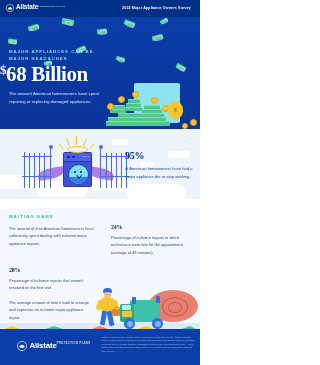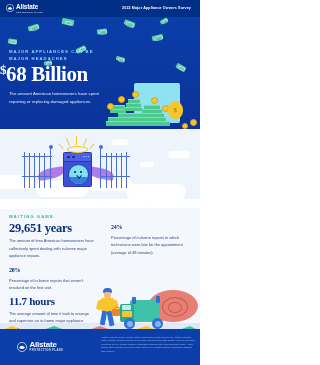--- a/index.html
+++ b/index.html
@@ -33,21 +33,21 @@
     display: flex;
     align-items: center;
     gap: 2px;
   }
   .logo-mark {
     width: 8px; height: 8px;
     flex: 0 0 auto;
   }
   .logo-txt {
     display: flex;
-    flex-direction: column;
+    flex-direction: row;
     line-height: 1;
   }
   .logo-name {
     font-size: 6.4px;
     font-weight: bold;
     color: #ffffff;
     letter-spacing: -0.1px;
   }
   .logo-sub {
     font-size: 2.1px;
@@ -492,48 +492,50 @@
         </div>
     </div>
     <div class="porthole">
       <div class="water"></div>
       <div class="p-eye" style="left:5px;"></div>
       <div class="p-eye" style="left:11px;"></div>
       <div style="position:absolute;left:7.5px;top:9px;width:2.6px;height:2.6px;border-left:0.8px solid #1c2470;border-bottom:0.8px solid #1c2470;transform:rotate(-45deg);"></div>
     </div>
   </div>
 
+  <div class="stat-95">
+    <div class="n"><span>95</span><span>%</span></div>
+    <div class="d">of American homeowners have had a major appliance die or stop working.</div>
+  </div>
 
   <div class="wait">
     <div class="cloud" style="left:-10px; top:-4px;  width:50px; height:14px;"></div>
     <div class="cloud" style="left:34px;  top:-7px;  width:70px; height:16px;"></div>
     <div class="cloud" style="left:96px;  top:-5px;  width:58px; height:14px;"></div>
     <div class="cloud" style="left:146px; top:-8px;  width:62px; height:17px;"></div>
     <div style="position:absolute;left:0;top:124px;width:200px;height:6px;background:#dfe9f8;"></div>
   </div>
 
   <div class="kicker">WAITING GAME</div>
 
   <div class="stat" id="s-years">
-    <div class="n">29,651 years</div>
     <div class="d">The amount of time American homeowners have collectively spent dealing with in-home major appliance repairs.</div>
   </div>
 
   <div class="stat" id="s-24">
     <div class="n"><span>24</span><span>%</span></div>
     <div class="d">Percentage of in-home repairs in which technicians were late for the appointment (average of 48 minutes).</div>
   </div>
 
   <div class="stat" id="s-28">
     <div class="n"><span>28</span><span>%</span></div>
     <div class="d">Percentage of in-home repairs that weren't resolved on the first visit.</div>
   </div>
 
   <div class="stat" id="s-hours">
-    <div class="n">11.7 hours</div>
     <div class="d">The average amount of time it took to arrange and supervise an in-home major appliance repair.</div>
   </div>
 
   <div class="worker" style="left:94px; top:288px; width:26px; height:42px;">
     <div class="w-part" style="left:9px;  top:0px;  width:9px;  height:5px;  background:#2f6fd8; border-radius:4px 4px 1px 1px;"></div>
     <div class="w-part" style="left:10px; top:4px;  width:7px;  height:6px;  background:#f2b98a; border-radius:2px;"></div>
     <div class="w-part" style="left:7px;  top:10px; width:13px; height:14px; background:#f7c62e; border-radius:2px;"></div>
     <div class="w-part" style="left:3px;  top:12px; width:5px;  height:10px; background:#f7c62e; border-radius:2px; transform:rotate(18deg);"></div>
     <div class="w-part" style="left:19px; top:12px; width:5px;  height:9px;  background:#f7c62e; border-radius:2px; transform:rotate(-14deg);"></div>
     <div class="w-part" style="left:7px;  top:23px; width:5px;  height:14px; background:#2f6fd8; border-radius:1px; transform:rotate(10deg);"></div>

